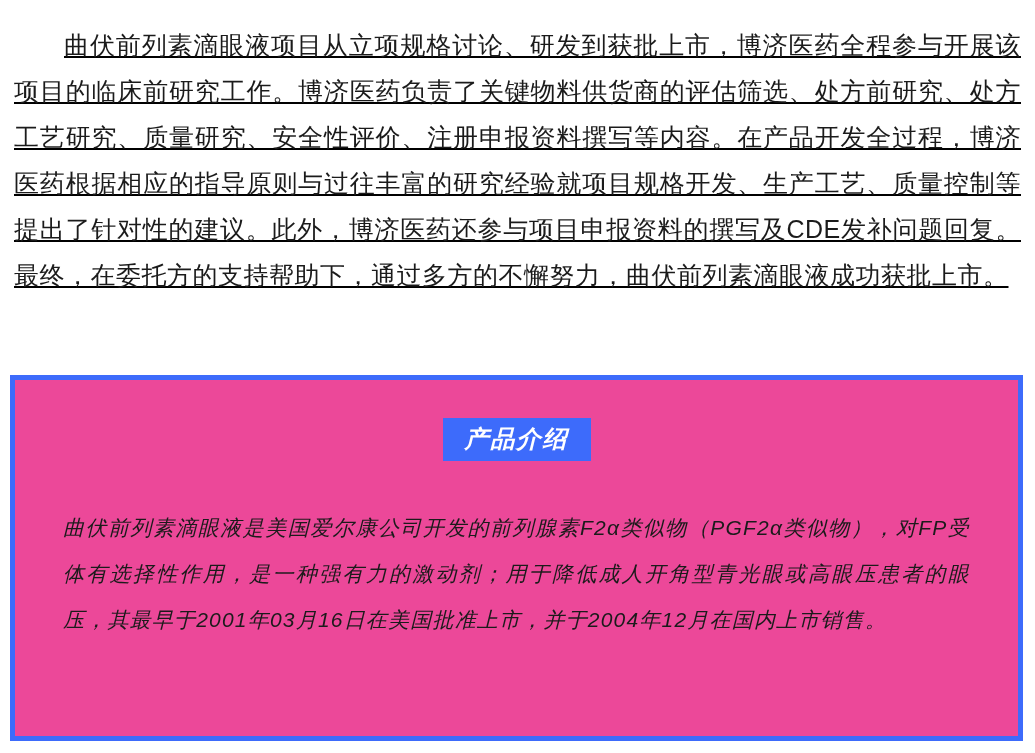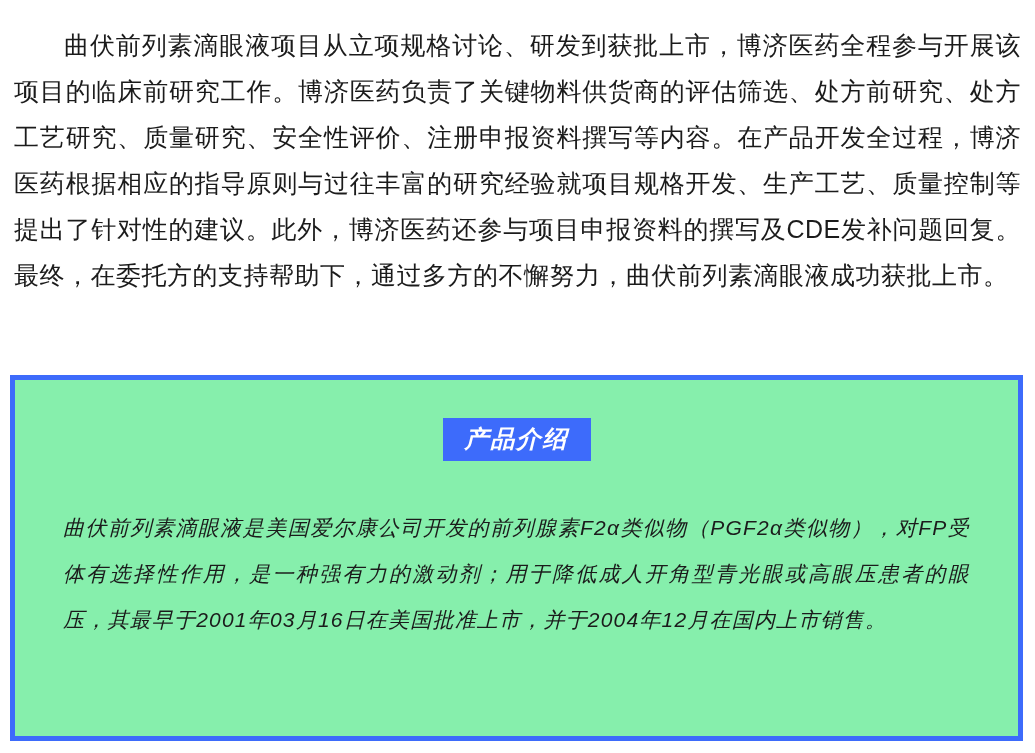--- a/index.html
+++ b/index.html
@@ -16,20 +16,21 @@
   .page {
     position: relative;
     width: 1035px;
     height: 753px;
     box-sizing: border-box;
   }
 
   
   .intro {
     padding: 22px 14px 0 14px;
+    text-decoration: underline;
   }
   .intro p {
     margin: 0;
     font-size: 25px;
     line-height: 46px;
     color: #1b1b1b;
     text-align: justify;
     text-indent: 2em;
     letter-spacing: 0.5px;
     font-weight: 400;
@@ -37,21 +38,21 @@
 
   
   .card {
     position: absolute;
     left: 10px;
     top: 375px;
     width: 1013px;
     height: 366px;
     box-sizing: border-box;
     border: 5px solid #3d6bfb;
-    background: #86efac;
+    background: #ec4899;
   }
   .card-inner {
     position: relative;
     width: 100%;
     height: 100%;
     box-sizing: border-box;
     padding: 0;
   }
   .badge-row {
     display: flex;

